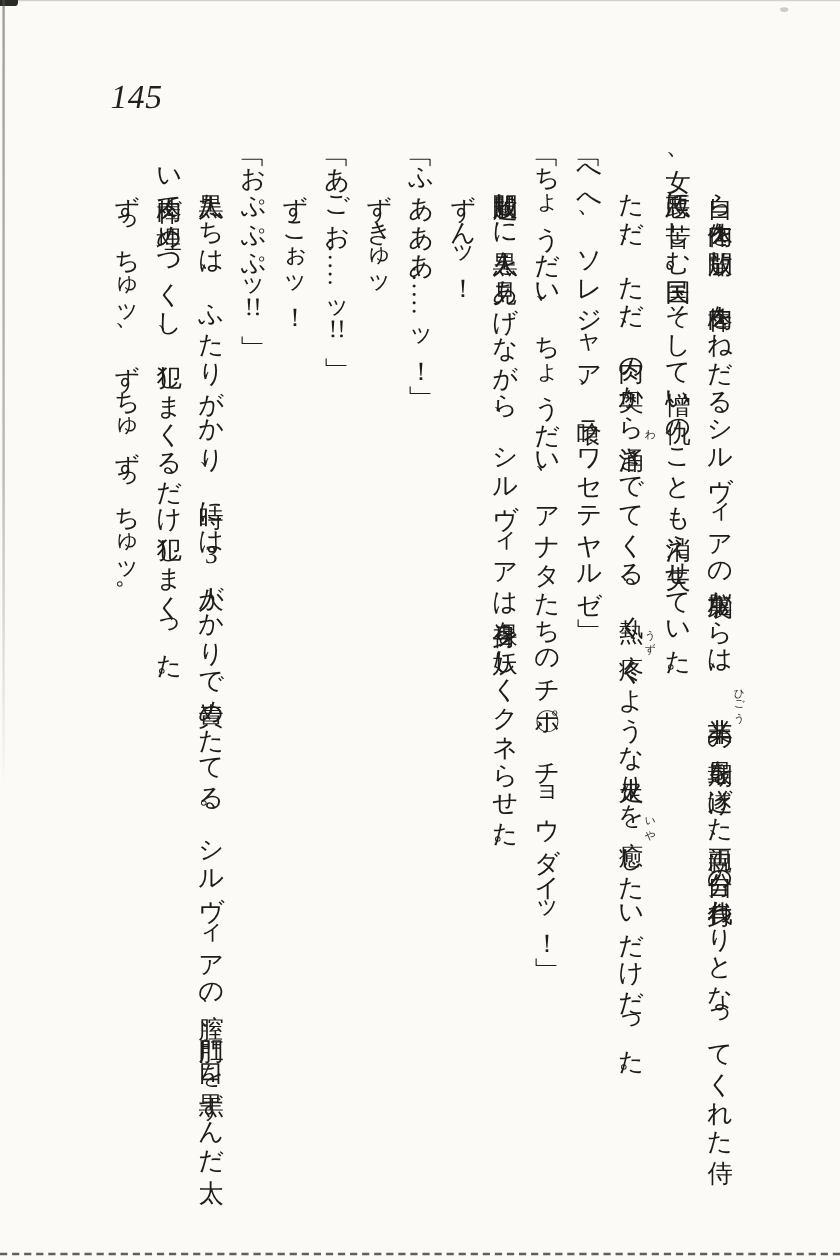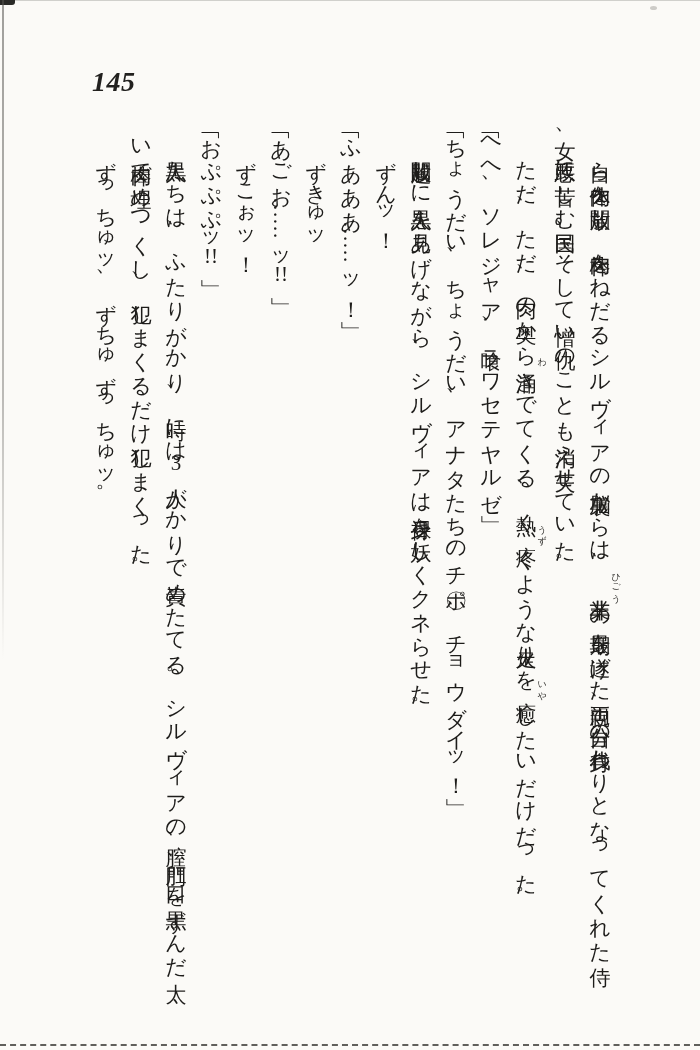--- a/index.html
+++ b/index.html
@@ -19,21 +19,20 @@
     color: #1d1c1a;
   }
   .page-number {
     position: absolute;
     top: 66px;
     left: 92px;
     font-size: 28px;
     font-style: italic;
     letter-spacing: 0.5px;
     color: #22211f;
-    font-weight: bold;
   }
   .text-body {
     position: absolute;
     top: 125px;
     right: 79px;
     height: 844px;
     writing-mode: vertical-rl;
     -webkit-writing-mode: vertical-rl;
     text-orientation: mixed;
     font-size: 21px;

